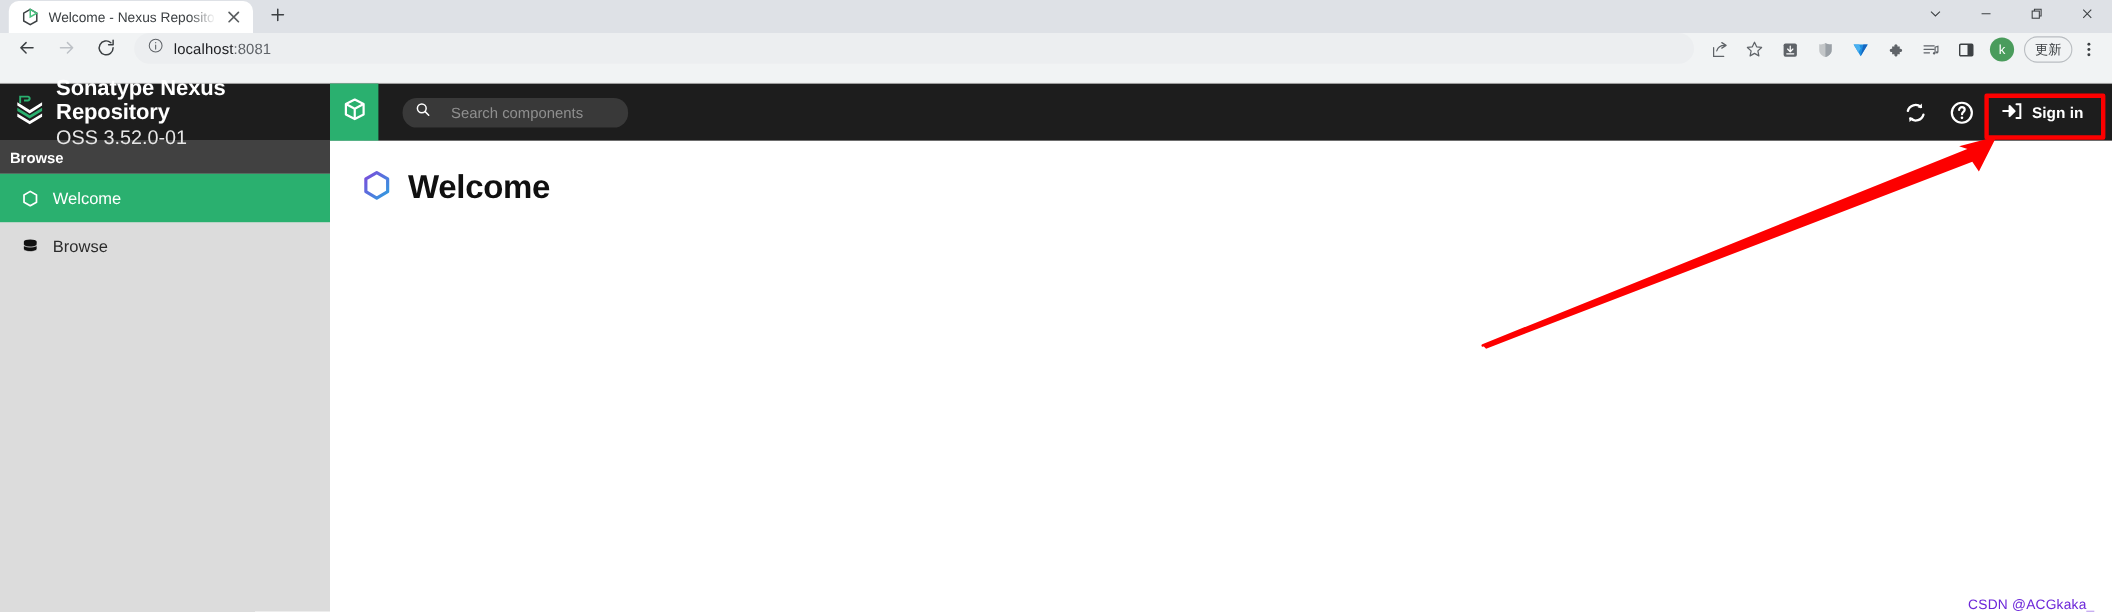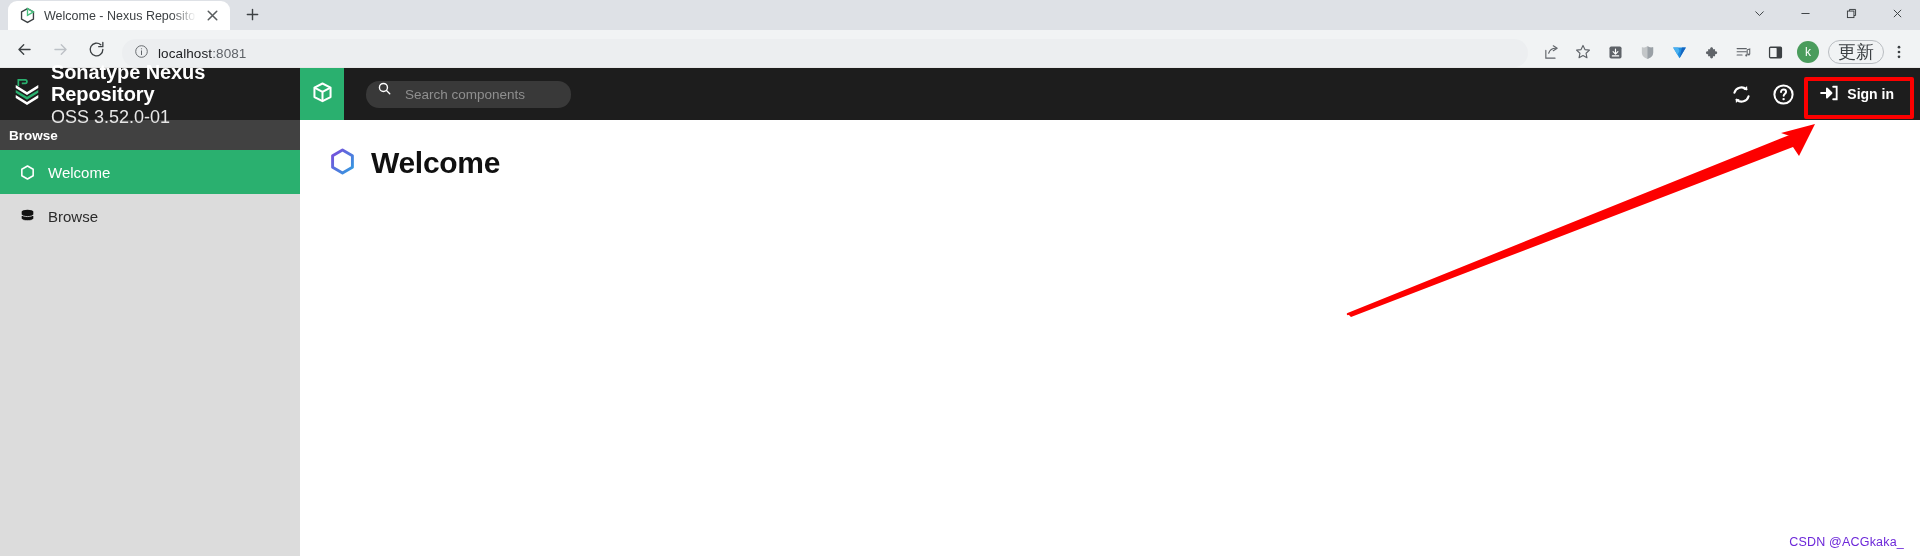--- a/index.html
+++ b/index.html
@@ -36,22 +36,22 @@
     display: flex; align-items: center; justify-content: center; }
 
   #win-controls {
     position: absolute; right: 0; top: 0; height: 30px;
     display: flex; align-items: center;
   }
   .win-btn { width: 46px; height: 30px; display: flex;
     align-items: center; justify-content: center; }
 
   #toolbar {
-    height: 38px; background: #f1f3f4;
-    display: flex; align-items: flex-end; padding: 0 8px;
+    height: 46px; background: #f1f3f4;
+    display: flex; align-items: flex-start; padding: 0 8px;
     border-bottom: 1px solid #e7e7e7;
   }
   .nav-btn { width: 32px; height: 32px; margin-right: 4px;
     display: flex; align-items: center; justify-content: center; }
   #omnibox {
     flex: 1 1 auto; height: 28px; background: #eceef0;
     border-radius: 14px; display: flex; align-items: center;
     padding: 0 12px; margin: 0 8px 0 6px; gap: 9px;
     max-width: 1460px;
   }
@@ -62,21 +62,21 @@
   .tb-icon { width: 30px; height: 30px; display: flex;
     align-items: center; justify-content: center; }
   #avatar {
     width: 22px; height: 22px; border-radius: 50%;
     background: #4a9c5c; color: #ffffff; font-size: 12px;
     display: flex; align-items: center; justify-content: center;
     margin: 0 5px;
   }
   #update-btn {
     height: 24px; border: 1px solid #b9bdc1; border-radius: 12px;
-    font-size: 18px; color: #3c4043; display: flex; align-items: center;
+    font-size: 12px; color: #3c4043; display: flex; align-items: center;
     padding: 0 9px; margin-left: 2px;
   }
   #menu-btn { width: 26px; height: 30px; display: flex;
     align-items: center; justify-content: center; }
 
   
   #nexus-app { position: relative; height: 488px; background: #ffffff; }
 
   #nexus-header {
     height: 52px; background: #1d1d1d;
@@ -97,21 +97,21 @@
   }
   #module-tab::after {
     content: ""; position: absolute; bottom: -9px; left: 50%;
     transform: translateX(-50%);
     border-left: 9px solid transparent; border-right: 9px solid transparent;
     border-top: 9px solid #2ab06f;
   }
 
   #header-search {
     width: 205px; height: 27px; background: #393939; border-radius: 13px;
-    display: flex; gap: 13px; padding: 0 11px;
+    display: flex; align-items: center; gap: 18px; padding: 0 11px;
     align-self: center; margin-left: 22px;
   }
   #header-search-input {
     background: transparent; border: 0; outline: 0;
     color: #bdbdbd; font-size: 13.5px; width: 100%;
     font-family: "Liberation Sans", sans-serif;
   }
   #header-search-input::placeholder { color: #8f8f8f; }
 
   #header-right { margin-left: auto; display: flex; align-items: center;

